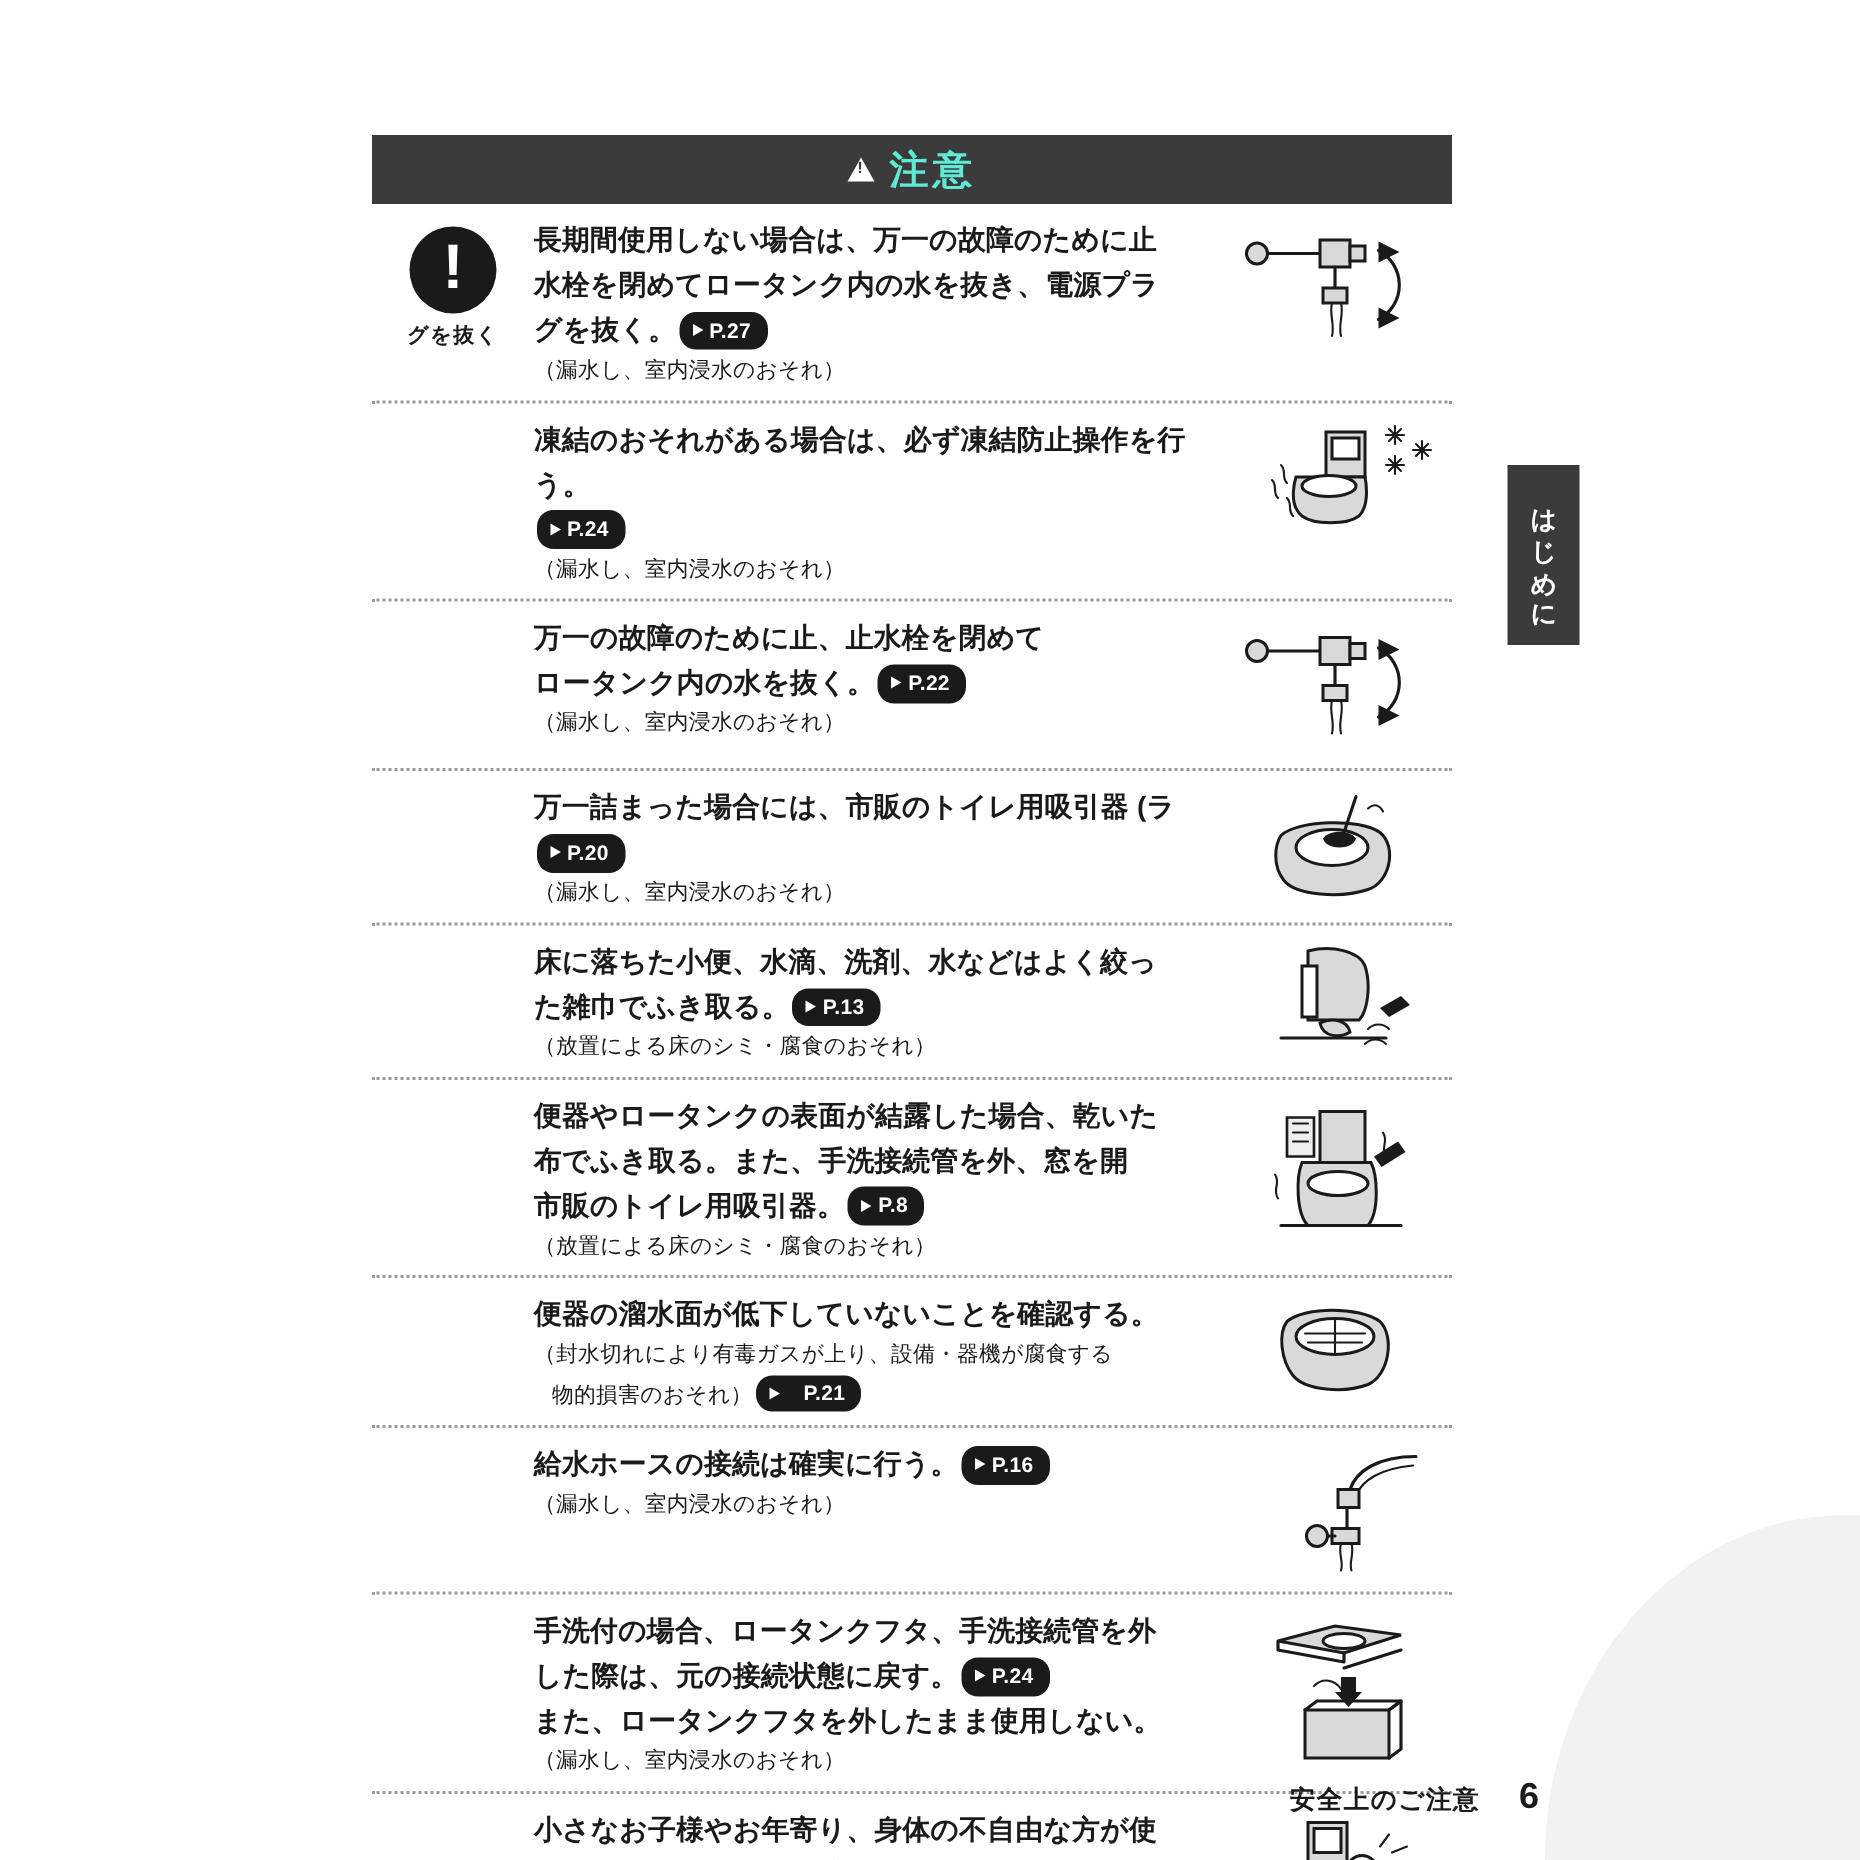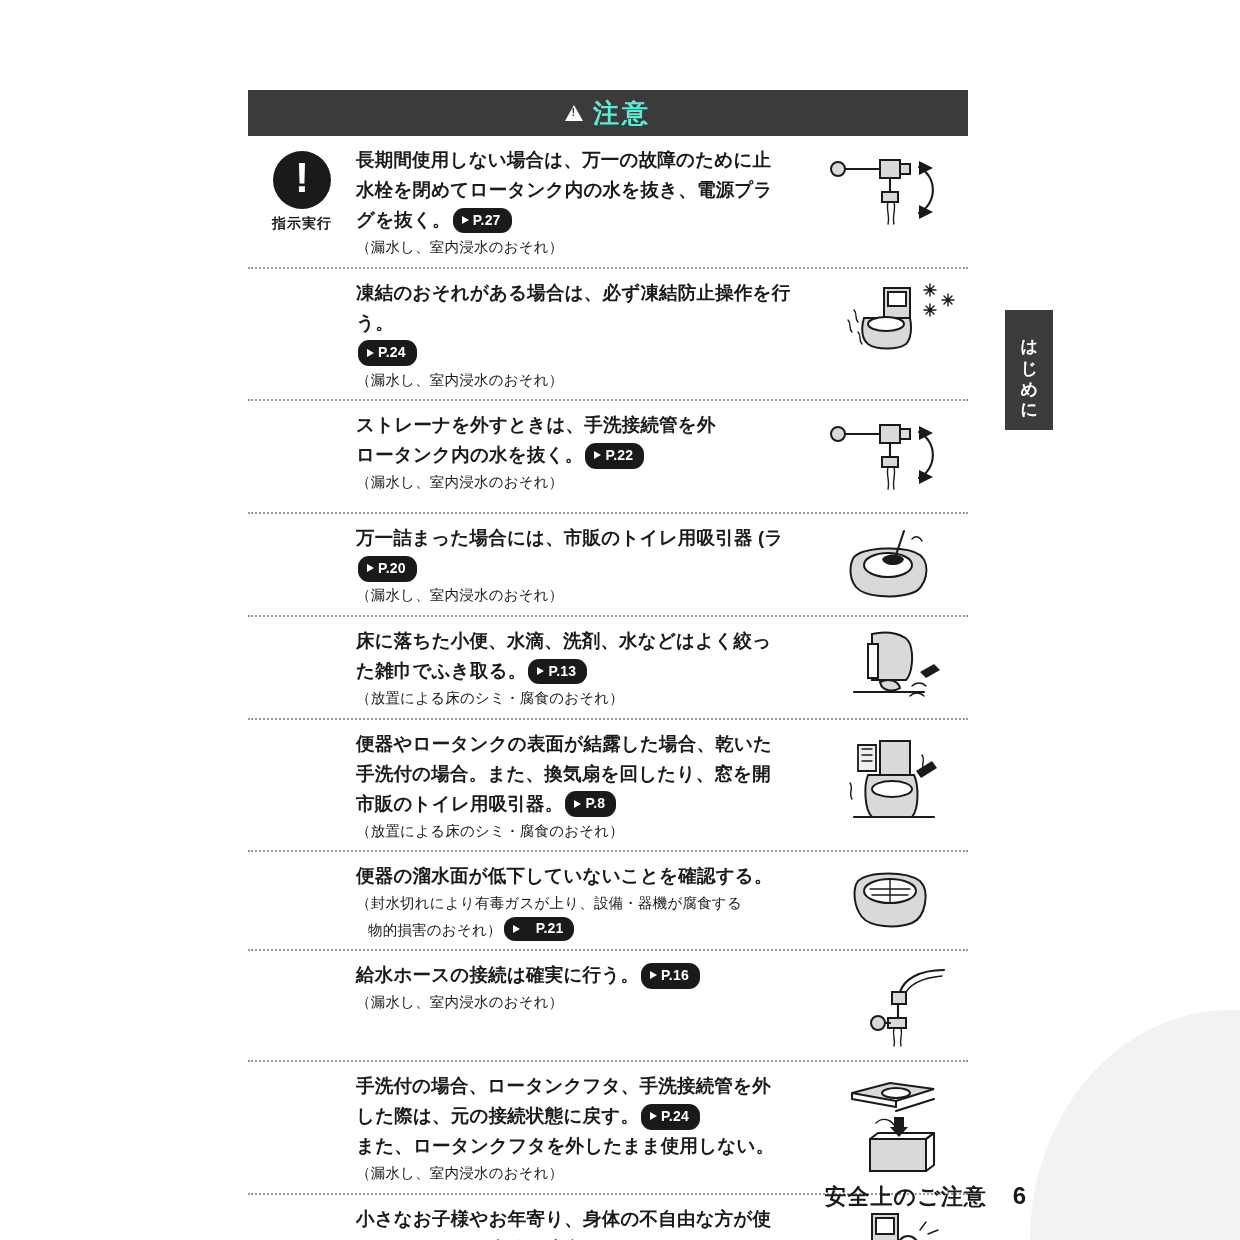--- a/index.html
+++ b/index.html
@@ -176,21 +176,21 @@
   .footer {
     position: absolute;
     right: 214px;
     bottom: 28px;
     display: flex;
     align-items: baseline;
     gap: 26px;
     z-index: 4;
   }
   .footer-label {
-    font-size: 22px;
+    font-size: 17px;
     font-weight: bold;
     letter-spacing: 1px;
   }
   .footer-page {
     font-size: 24px;
     font-weight: bold;
   }
   svg { display: block; }
   .ln { fill: none; stroke: #1a1a1a; stroke-width: 2.1; stroke-linejoin: round; stroke-linecap: round; }
   .lnt { fill: none; stroke: #1a1a1a; stroke-width: 1.4; stroke-linejoin: round; stroke-linecap: round; }
@@ -215,21 +215,21 @@
     <div class="banner">
       <span class="warn-tri"></span>
       <span class="banner-title">注意</span>
     </div>
 
     <div class="row">
       <div class="row-gutter">
         <div class="icon-circle">
             <span>!</span>
           </div>
-        <div class="gutter-label">指示実行</div>
+        <div class="gutter-label">グを抜く</div>
       </div>
       <div class="row-text">
         <div class="main-line">長期間使用しない場合は、万一の故障のために止</div>
         <div class="main-line">水栓を閉めてロータンク内の水を抜き、電源プラ</div>
         <div class="main-line">
           <span>グを抜く。</span><span class="pageref">
               <span class="tri"></span>
               <span>P.27</span>
             </span>
         </div>
@@ -276,21 +276,21 @@
           <path class="lnt" d="M100 10 h12 M106 4 v12 M102 6 l8 8 M110 6 l-8 8"></path>
           <path class="lnt" d="M100 30 h12 M106 24 v12 M102 26 l8 8 M110 26 l-8 8"></path>
           <path class="lnt" d="M118 20 h12 M124 14 v12 M120 16 l8 8 M128 16 l-8 8"></path>
         </svg>
       </div>
     </div>
 
     <div class="row">
       <div class="row-gutter"></div>
       <div class="row-text">
-        <div class="main-line">ストレーナを外すときは、手洗接続管を外</div>
+        <div class="main-line">万一の故障のために止、止水栓を閉めて</div>
         <div class="main-line">
           <span>ロータンク内の水を抜く。</span><span class="pageref">
               <span class="tri"></span>
               <span>P.22</span>
             </span>
         </div>
         <div class="sub-line">（漏水し、室内浸水のおそれ）</div>
       </div>
       <div class="row-figure">
         <svg width="140" height="92" viewBox="0 0 140 92">
@@ -354,21 +354,21 @@
           <path class="lnt" d="M88 58 c4 -4 10 -4 14 0"></path>
           <path class="lnt" d="M86 68 c4 -4 10 -4 14 0"></path>
         </svg>
       </div>
     </div>
 
     <div class="row">
       <div class="row-gutter"></div>
       <div class="row-text">
         <div class="main-line">便器やロータンクの表面が結露した場合、乾いた</div>
-        <div class="main-line">手洗付の場合。また、換気扇を回したり、窓を開</div>
+        <div class="main-line">布でふき取る。また、手洗接続管を外、窓を開</div>
         <div class="main-line">
           <span>市販のトイレ用吸引器。</span><span class="pageref">
               <span class="tri"></span>
               <span>P.8</span>
             </span>
         </div>
         <div class="sub-line">（放置による床のシミ・腐食のおそれ）</div>
       </div>
       <div class="row-figure">
         <svg width="140" height="100" viewBox="0 0 140 100">

